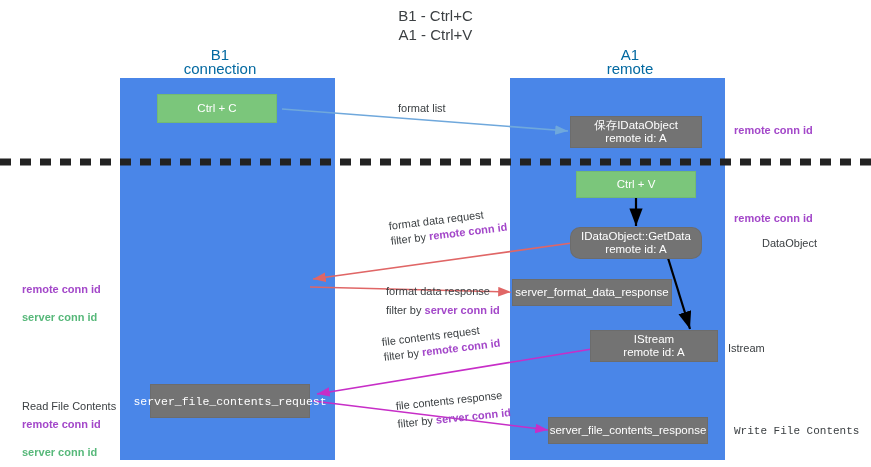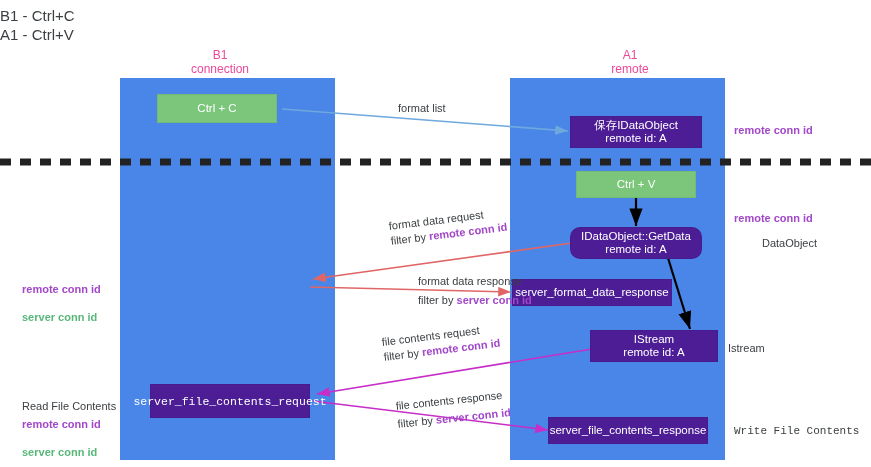--- a/index.html
+++ b/index.html
@@ -14,43 +14,43 @@
   #stage{position:absolute;left:0;top:0;width:871px;height:467px;}
 
   
   #svg-layer{position:absolute;left:0;top:0;width:871px;height:467px;}
 
   
   .abs{position:absolute;}
 
   .title{
     left:0;top:6px;width:871px;
-    text-align:left;
+    text-align:center;
     font-size:15px;color:#3c4043;line-height:19px;
     white-space:pre-line;
   }
 
   .col-head{
-    text-align:center;font-size:12px;color:#ec4899;line-height:14px;
+    text-align:center;font-size:15px;color:#0369a1;line-height:14px;
     white-space:pre-line;
   }
   #head-b1{left:140px;top:48px;width:160px;}
   #head-a1{left:550px;top:48px;width:160px;}
 
   .box{
     box-sizing:border-box;
     display:flex;align-items:center;justify-content:center;
     text-align:center;
     color:#ffffff;
     font-size:11.5px;line-height:13px;
     white-space:pre-line;
     border:1px solid rgba(0,0,0,.06);
   }
   .box.green{background:#7bc67b;}
-  .box.orange{background:#4c1d95;}
+  .box.orange{background:#737373;}
 
   .side-label{
     font-size:11px;line-height:14px;color:#3c4043;
     white-space:pre-line;
   }
   .purple{color:#a347c9;font-weight:bold;}
   .green-t{color:#57b87a;font-weight:bold;}
   .plain{color:#3c4043;font-weight:normal;}
 
   .arrow-label{
@@ -131,21 +131,21 @@
 
   <div class="abs arrow-label" style="left:398px;top:101px;">
     <span>format list</span>
   </div>
 
   <div class="abs arrow-label" style="left:388px;top:219px;transform:rotate(-7deg);">
     <div><span>format data request</span></div>
     <div><span>filter by </span><b class="purple">remote conn id</b></div>
   </div>
 
-  <div class="abs arrow-label" style="left:386px;top:274px;margin-left:32px;">
+  <div class="abs arrow-label" style="left:386px;top:284px;">
     <div><span>format data response</span></div>
     <div style="margin-top:4px;"><span>filter by </span><b class="purple">server conn id</b></div>
   </div>
 
   <div class="abs arrow-label" style="left:381px;top:335px;transform:rotate(-7deg);">
     <div><span>file contents request</span></div>
     <div><span>filter by </span><b class="purple">remote conn id</b></div>
   </div>
 
   <div class="abs arrow-label" style="left:395px;top:399px;transform:rotate(-6deg);">

